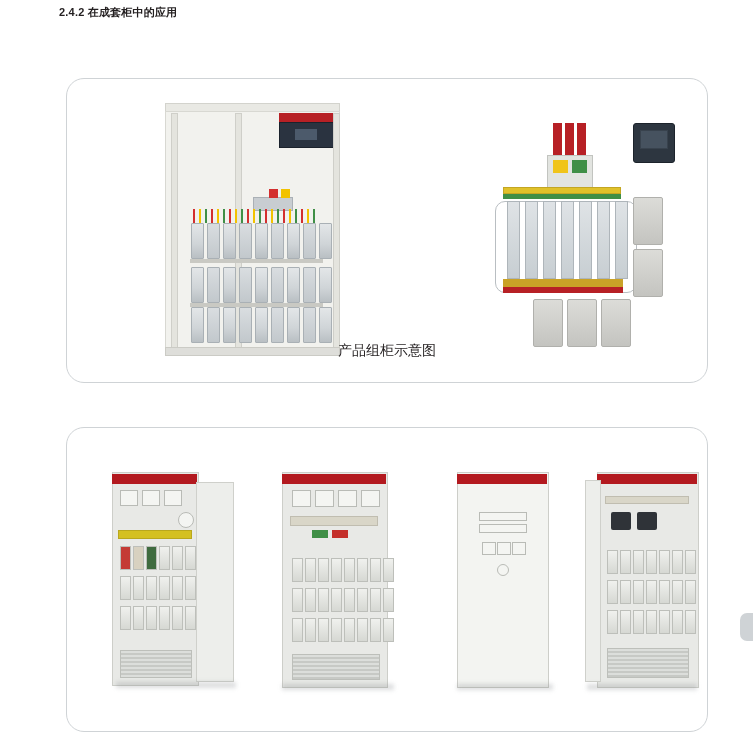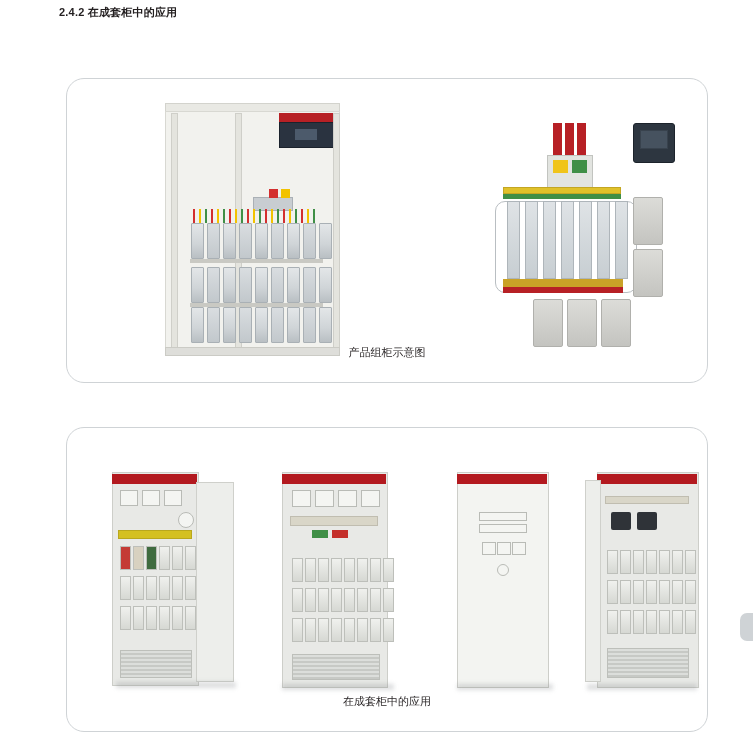--- a/index.html
+++ b/index.html
@@ -63,21 +63,21 @@
     left: 66px;
     top: 427px;
     width: 642px;
     height: 305px;
   }
 
   .panel-caption {
     position: absolute;
     width: 100%;
     text-align: center;
-    font-size: 11px;
+    font-size: 14px;
     color: #231f20;
   }
   #caption-top  { bottom: 22px; }
   #caption-bottom { bottom: 22px; }
 
   .fig-stage {
     position: absolute;
     left: 0;
     right: 0;
     top: 10px;
@@ -482,18 +482,17 @@
             <div class="cab-mod"></div>
           <div class="cab-mod"></div>
         </div>
         <div class="cab-louver" style="left:10px;top:176px;width:80px;height:28px;"></div>
         <div class="cab-door-open" style="left:-12px;top:8px;width:14px;height:200px;"></div>
         <div class="cab-shadow" style="left:-10px;top:212px;width:110px;height:6px;"></div>
       </div>
 
     </div>
 
-    <div class="panel-caption" id="caption-bottom">在成套柜中的应用</div>
   </div>
 
   <div id="scroll-nub"></div>
 
 </div>
 
 </body></html>

